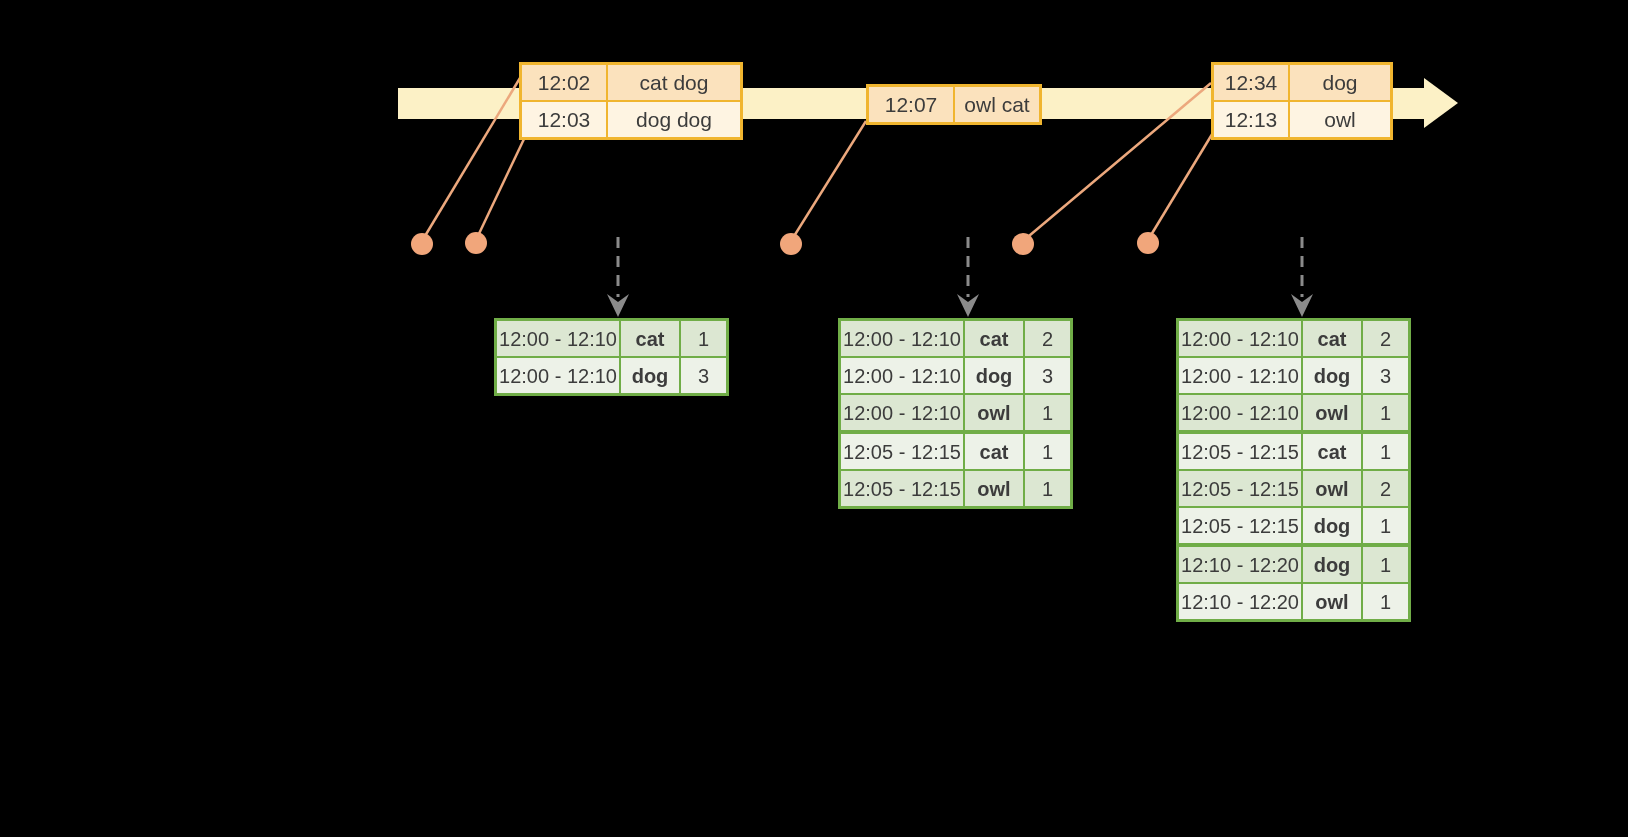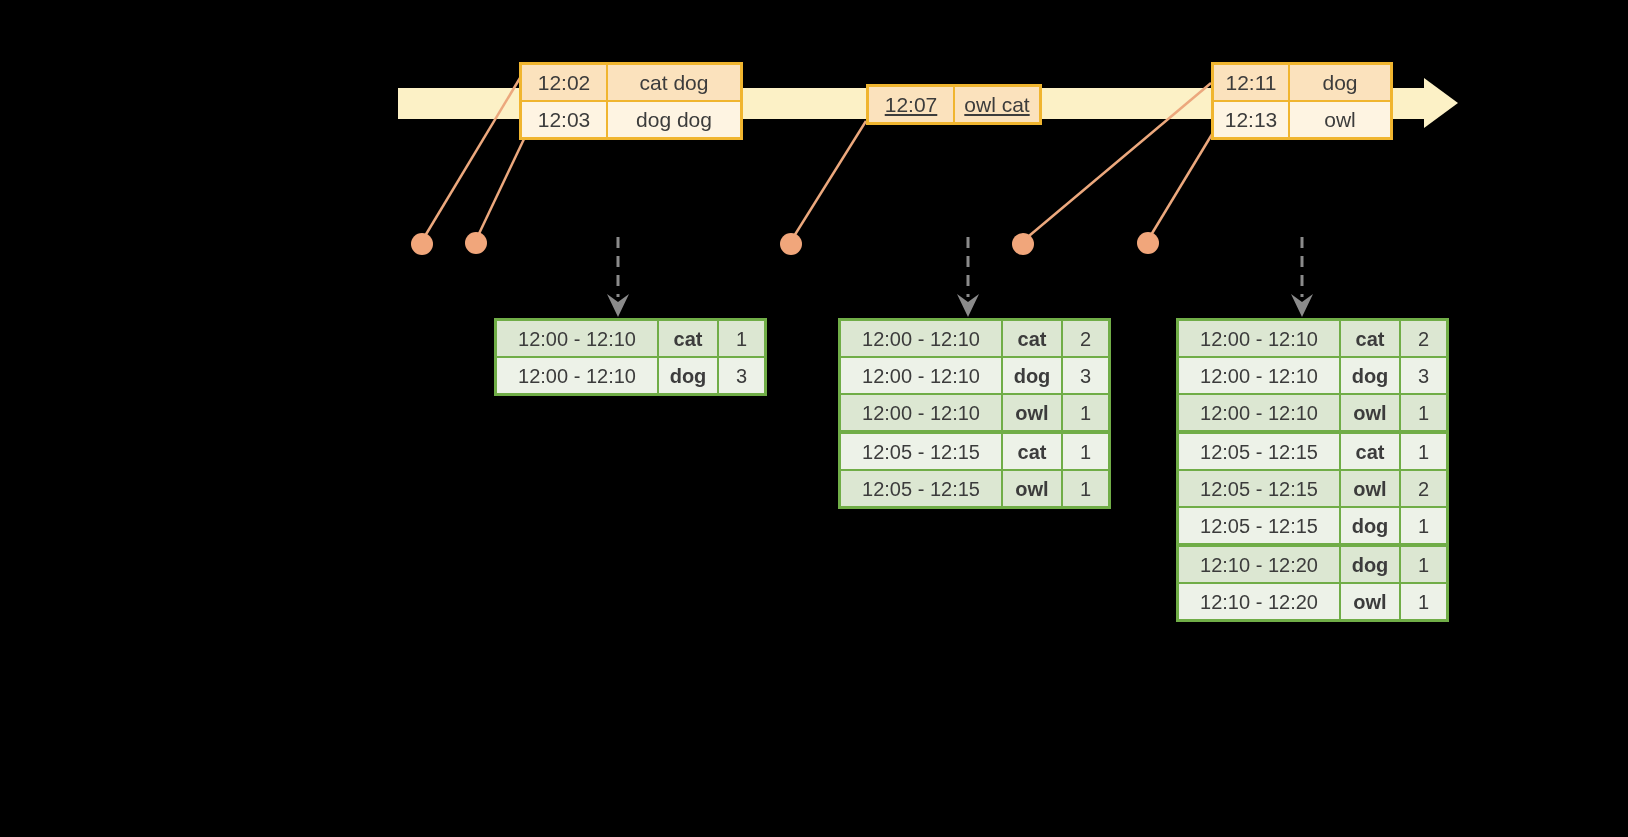--- a/index.html
+++ b/index.html
@@ -41,21 +41,21 @@
   }
   .grow{display:flex;height:35px;}
   .grow + .grow{border-top:2px solid var(--table_border);}
   .grow.sep{border-top-width:4px;}
   .grow:nth-child(odd){background:var(--table_row_dark);}
   .grow:nth-child(even){background:var(--table_row_light);}
   .gcell{
     display:flex;align-items:center;justify-content:center;
     font-size:20px;line-height:1;
   }
-  .c-win{width:160px;}
+  .c-win{width:122px;}
   .c-word{width:58px;border-left:2px solid var(--table_border);font-weight:bold;}
   .c-cnt{width:45px;border-left:2px solid var(--table_border);}
 </style>
 </head>
 <body>
 
 <div id="canvas">
 
   <svg id="overlay" width="1628" height="837">
 
@@ -95,32 +95,32 @@
         <div class="ecell etime">12:02</div>
         <div class="ecell eword">cat dog</div>
       </div>
 
       <div class="erow">
         <div class="ecell etime">12:03</div>
         <div class="ecell eword">dog dog</div>
       </div>
     </div>
 
-  <div class="ebox ebox2" style="left:866px;top:84px;text-decoration:underline;">
+  <div class="ebox ebox2" style="left:866px;top:84px;">
 
       <div class="erow">
         <div class="ecell etime">12:07</div>
         <div class="ecell eword">owl cat</div>
       </div>
     </div>
 
   <div class="ebox ebox3" style="left:1211px;top:62px;">
 
       <div class="erow">
-        <div class="ecell etime">12:11</div>
+        <div class="ecell etime">12:34</div>
         <div class="ecell eword">dog</div>
       </div>
 
       <div class="erow">
         <div class="ecell etime">12:13</div>
         <div class="ecell eword">owl</div>
       </div>
     </div>
 
   <div class="gtable" style="left:494px;top:318px;">

